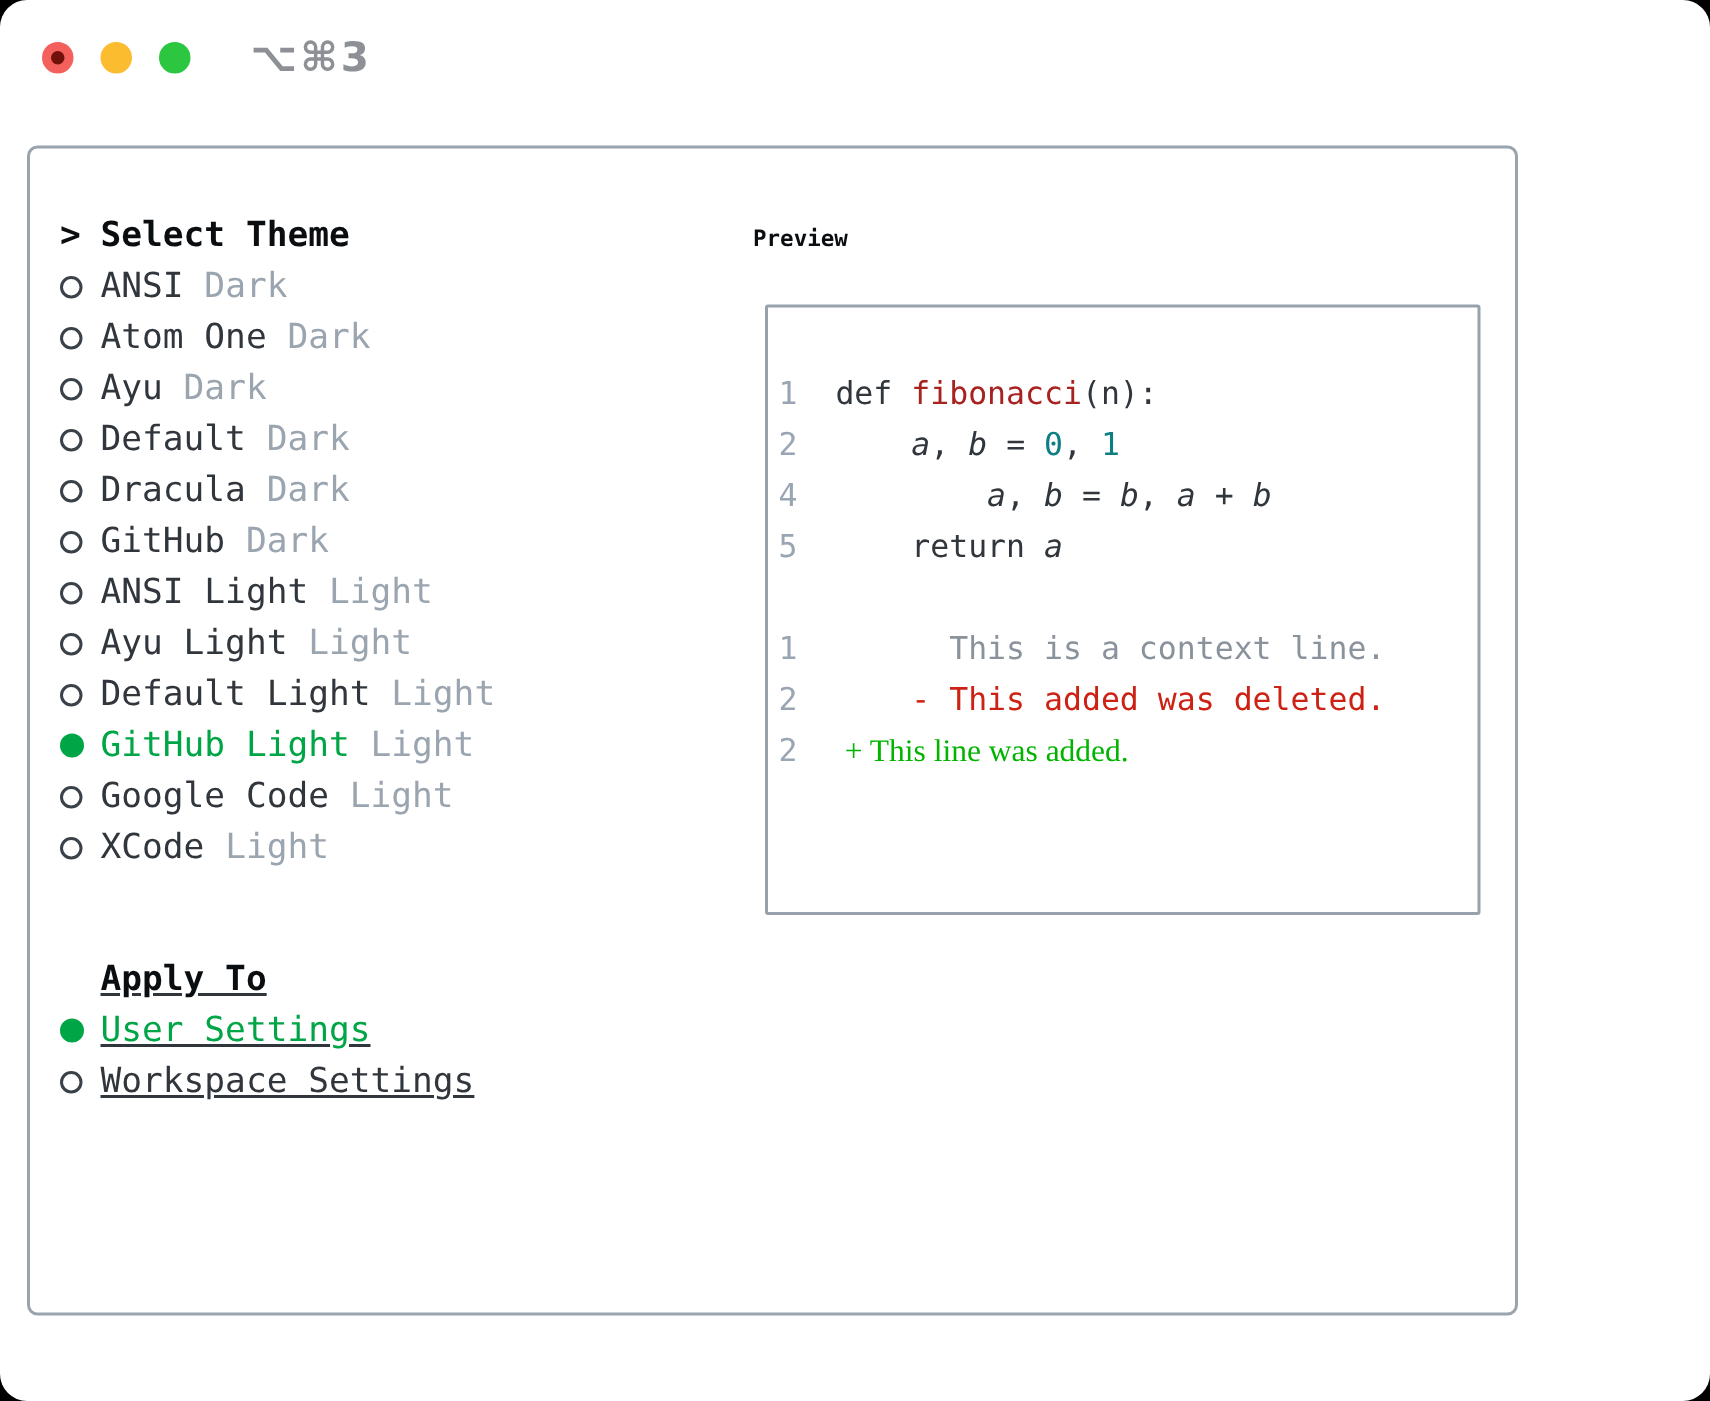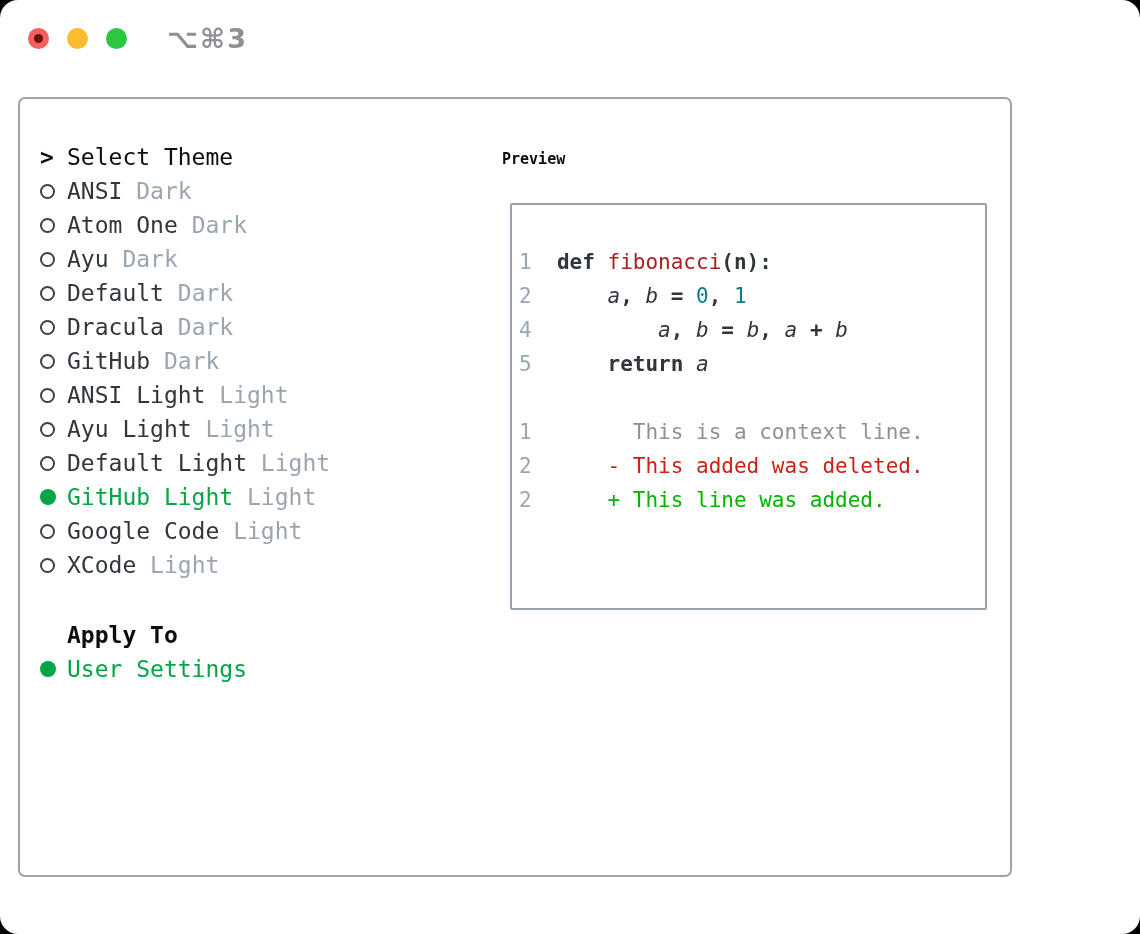--- a/index.html
+++ b/index.html
@@ -25,47 +25,47 @@
   .panel{position:absolute;left:18px;top:97px;width:994px;height:780px;
          border:2px solid var(--panel-border);border-radius:7px;background:#fff;
          box-sizing:border-box;}
 
   
   .left-col{position:absolute;left:20px;top:41px;width:440px;
             font-size:23px;line-height:34px;color:var(--text-primary);}
   .row{height:34px;display:flex;align-items:center;}
   .slot{width:27px;display:inline-flex;align-items:center;flex:0 0 27px;}
   .prompt{font-weight:bold;color:var(--heading-black);display:inline-block;}
-  .hdr{font-weight:normal;color:var(--heading-black);white-space:pre;}
+  .hdr{font-weight:bold;color:var(--heading-black);white-space:pre;}
   .hdr2{font-weight:bold;color:var(--heading-black);white-space:pre;}
   .radio{width:15px;height:15px;border:2px solid #3a4148;border-radius:50%;
          box-sizing:border-box;}
   .dot{width:16px;height:16px;border-radius:50%;background:var(--accent-green);}
   .opt-name{white-space:pre;color:var(--text-primary);}
   .opt-name.selected{color:var(--accent-green);}
   .opt-variant{white-space:pre;color:var(--muted-gray);}
-  .apply-block{margin-top:36px;}
+  .apply-block{margin-top:54px;text-decoration:underline;}
   .hint{margin-top:34px;width:408px;color:var(--muted-gray);white-space:normal;}
 
   
   .preview-header{position:absolute;left:482px;top:43px;font-size:15px;line-height:34px;
                   font-weight:bold;color:var(--heading-black);}
   .preview-box{position:absolute;left:490px;top:104px;width:477px;height:407px;
                border:2px solid var(--box-border);border-radius:2px;box-sizing:border-box;
                padding:40px 0 0 7px;background:#fff;}
   .cline{height:34px;line-height:34px;font-size:21px;white-space:pre;color:var(--text-primary);}
   .ln{display:inline-block;width:1ch;color:var(--line-number-gray);}
-  .c-text{color:var(--text-primary);font-weight:bold;}
+  .c-text{color:var(--text-primary);}
   .c-function{color:var(--function-red);}
   .c-number{color:var(--number-teal);}
   .c-builtin{color:var(--builtin-blue);}
   .c-var{color:var(--text-primary);font-style:italic;}
   .c-context{color:var(--context-gray);}
   .c-deleted{color:var(--deleted-red);}
-  .c-added{color:var(--added-green);}
+  .c-added{color:var(--added-green);font-family:Liberation Serif, serif;}
 </style>
 </head>
 <body>
 
 <div class="window">
 
   <div class="titlebar">
     <span class="light red">
       <span class="inner-dot"></span>
     </span>
@@ -176,20 +176,26 @@
           <span class="slot"></span>
           <span class="hdr2">Apply To</span>
         </div>
         <div id="apply-list">
             <div class="row">
               <span class="slot">
                 <span class="dot"></span>
               </span>
               <span class="opt-name selected">User Settings</span>
             </div>
+            <div class="row">
+              <span class="slot">
+                <span class="radio"></span>
+              </span>
+              <span class="opt-name">Workspace Settings</span>
+            </div>
           </div>
       </div>
 
     </div>
 
     <div class="preview-header">Preview</div>
 
     <div class="preview-box">
       <div id="code-lines">
           <div class="cline"><span class="ln">1</span><span class="tok c-text">  def </span><span class="tok c-function">fibonacci</span><span class="tok c-text">(n):</span></div>

